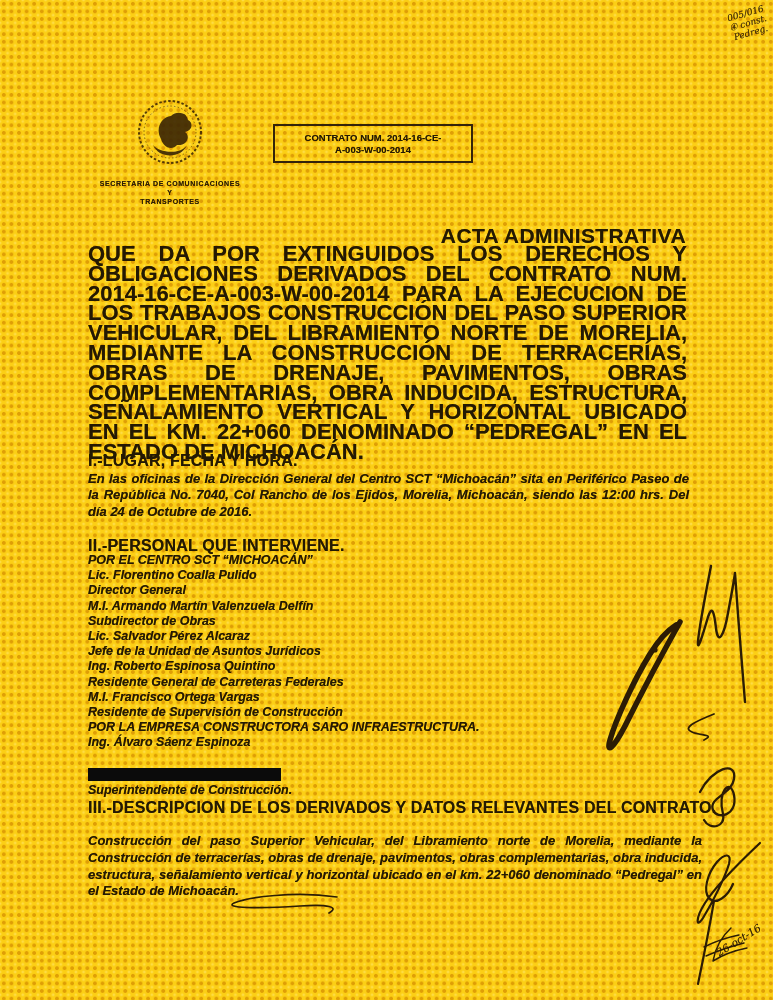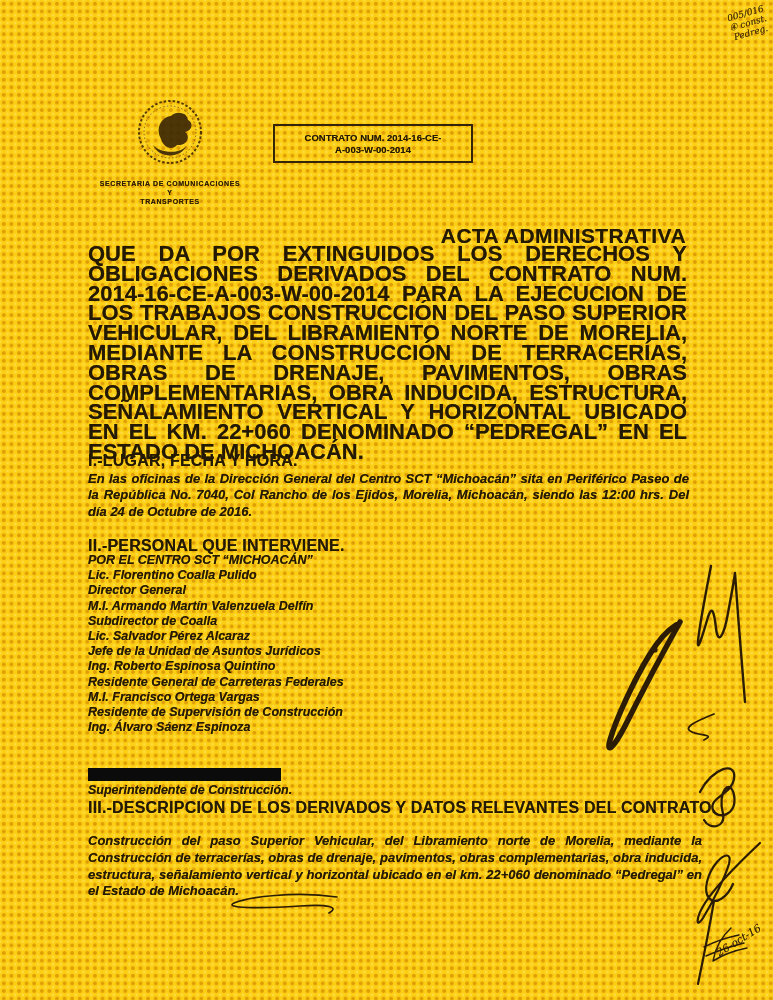--- a/index.html
+++ b/index.html
@@ -96,34 +96,35 @@
   <div class="sec2-block">
 
       <div>POR EL CENTRO SCT “MICHOACÁN”</div>
 
       <div>Lic. Florentino Coalla Pulido</div>
 
       <div>Director General</div>
 
       <div>M.I. Armando Martín Valenzuela Delfín</div>
 
-      <div>Subdirector de Coalla</div>
+      <div>Subdirector de Obras</div>
 
       <div>Lic. Salvador Pérez Alcaraz</div>
 
       <div>Jefe de la Unidad de Asuntos Jurídicos</div>
 
       <div>Ing. Roberto Espinosa Quintino</div>
 
       <div>Residente General de Carreteras Federales</div>
 
       <div>M.I. Francisco Ortega Vargas</div>
 
       <div>Residente de Supervisión de Construcción</div>
 
+      <div>POR LA EMPRESA CONSTRUCTORA SARO INFRAESTRUCTURA.</div>
 
       <div>Ing. Álvaro Sáenz Espinoza</div>
 
     </div>
   <div class="sec2-block" style="top:766px">
     <div class="redaction-bar"></div>
     <div>Superintendente de Construcción.</div>
   </div>
 
   <h2 class="sec-h sec3-h">III.-DESCRIPCION DE LOS DERIVADOS Y DATOS RELEVANTES DEL CONTRATO.</h2>

